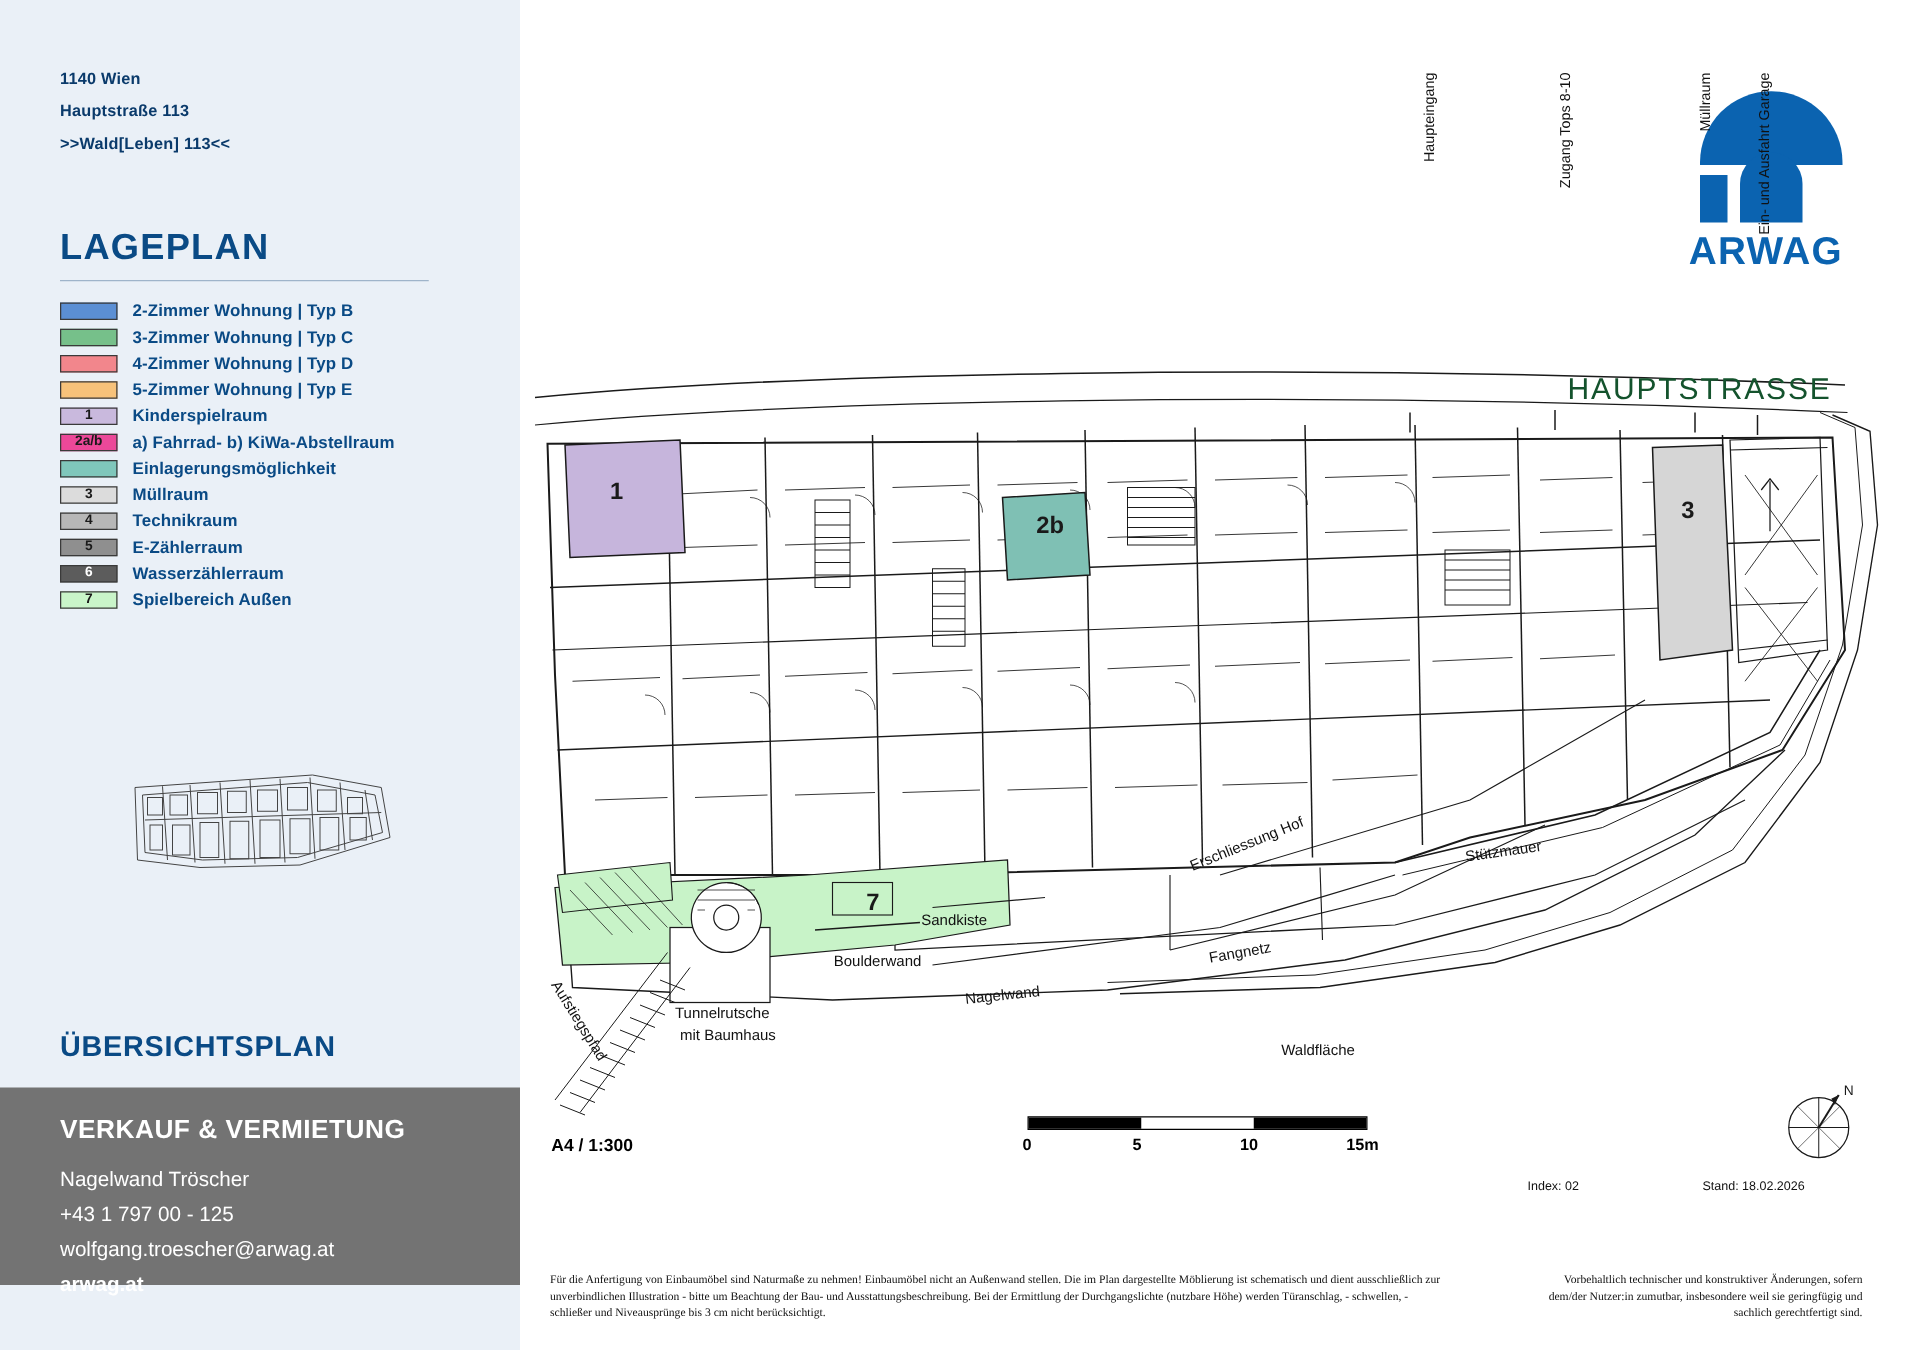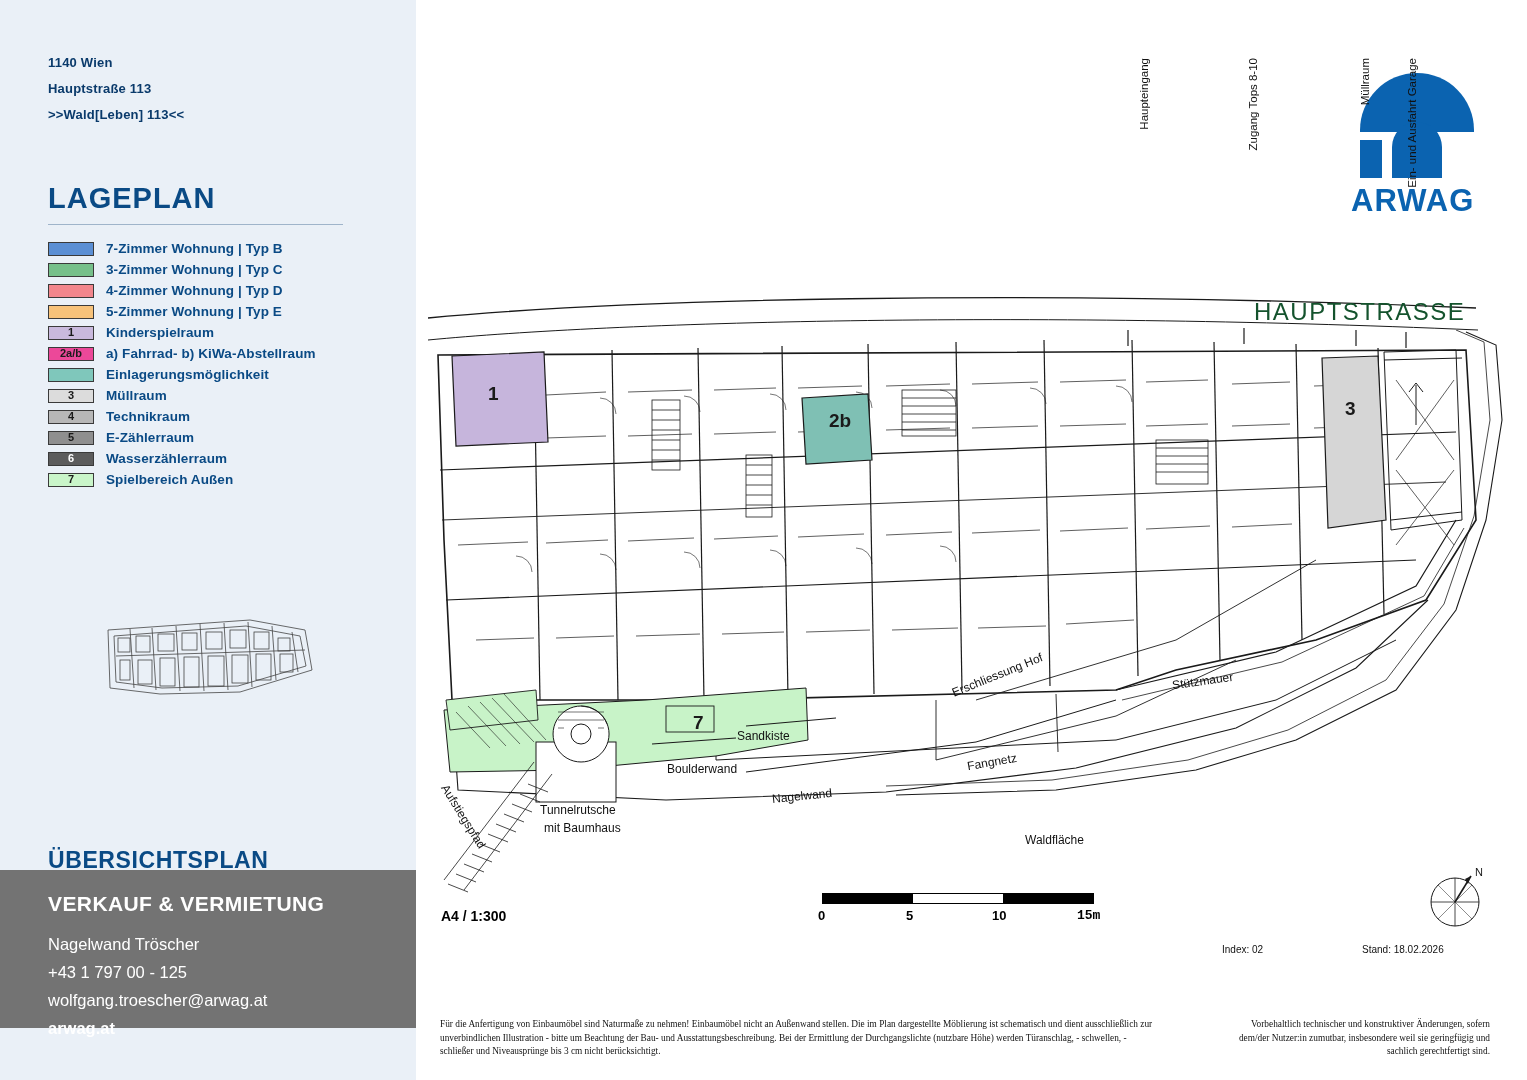--- a/index.html
+++ b/index.html
@@ -17,21 +17,21 @@
   #legend{position:absolute;left:48px;top:238px;width:340px;}
   .leg-row{display:flex;align-items:center;height:21px;margin-bottom:0px;}
   .swatch{width:46px;height:14px;border:1px solid #3a3a3a;box-sizing:border-box;margin-right:12px;flex:0 0 auto;
           font-size:11px;font-weight:bold;color:#1a1a1a;display:flex;align-items:center;justify-content:center;line-height:1;}
   .leg-label{color:#0a4a85;font-size:13.5px;font-weight:bold;letter-spacing:.1px;}
 
   
   #thumb{position:absolute;left:100px;top:608px;width:230px;height:100px;}
   #thumb svg{display:block;}
 
-  .uebersicht{position:absolute;left:48px;top:824px;color:#0a4a85;font-weight:bold;font-size:23px;letter-spacing:.6px;margin-top:23px;}
+  .uebersicht{position:absolute;left:48px;top:824px;color:#0a4a85;font-weight:bold;font-size:23px;letter-spacing:.6px;}
 
   #contact{position:absolute;left:0;top:870px;width:416px;height:158px;background:#737373;color:#fff;}
   .contact-title{position:absolute;left:48px;top:22px;font-size:21px;font-weight:bold;letter-spacing:.4px;}
   .contact-lines{position:absolute;left:48px;top:60px;font-size:16.5px;line-height:28px;}
   .contact-web{font-weight:bold;}
 
   
   #logo{position:absolute;left:1352px;top:52px;width:130px;height:170px;}
   .logo-word{position:absolute;left:1351px;top:183px;font-size:31px;font-weight:bold;color:#0b63b0;letter-spacing:1px;}
 
@@ -70,21 +70,21 @@
     <div>Hauptstraße 113</div>
     <div>&gt;&gt;Wald[Leben] 113&lt;&lt;</div>
   </div>
 
   <div class="lageplan-title">LAGEPLAN</div>
   <div class="title-rule"></div>
 
   <div id="legend">
     <div class="leg-row">
       <div class="swatch" style="background:#5b8fd4"></div>
-      <div class="leg-label">7-Zimmer Wohnung | Typ B</div>
+      <div class="leg-label">2-Zimmer Wohnung | Typ B</div>
     </div>
     <div class="leg-row">
       <div class="swatch" style="background:#76c08a"></div>
       <div class="leg-label">3-Zimmer Wohnung | Typ C</div>
     </div>
     <div class="leg-row">
       <div class="swatch" style="background:#f2868c"></div>
       <div class="leg-label">4-Zimmer Wohnung | Typ D</div>
     </div>
     <div class="leg-row">
@@ -375,21 +375,21 @@
 
 <div id="scalebar">
   <div class="bar">
     <div class="seg" style="left:0;width:90px;"></div>
     <div class="seg" style="left:180px;width:90px;"></div>
   </div>
   <div class="ticks">
     <span style="left:-4px;">0</span>
     <span style="left:84px;">5</span>
     <span style="left:170px;">10</span>
-    <span style="left:255px;font-family:Liberation Mono, monospace;">15m</span>
+    <span style="left:255px;">15m</span>
   </div>
 </div>
 
 <div class="indexline" style="left:1222px;">Index: 02</div>
 <div class="indexline" style="left:1362px;">Stand: 18.02.2026</div>
 
 <div id="compass">
   <svg width="70" height="70" viewBox="0 0 70 70">
     <circle cx="32" cy="40" r="24" fill="none" stroke="#1a1a1a" stroke-width="1"></circle>
     <path d="M32 16 L32 64 M8 40 L56 40" stroke="#1a1a1a" stroke-width="0.8"></path>

